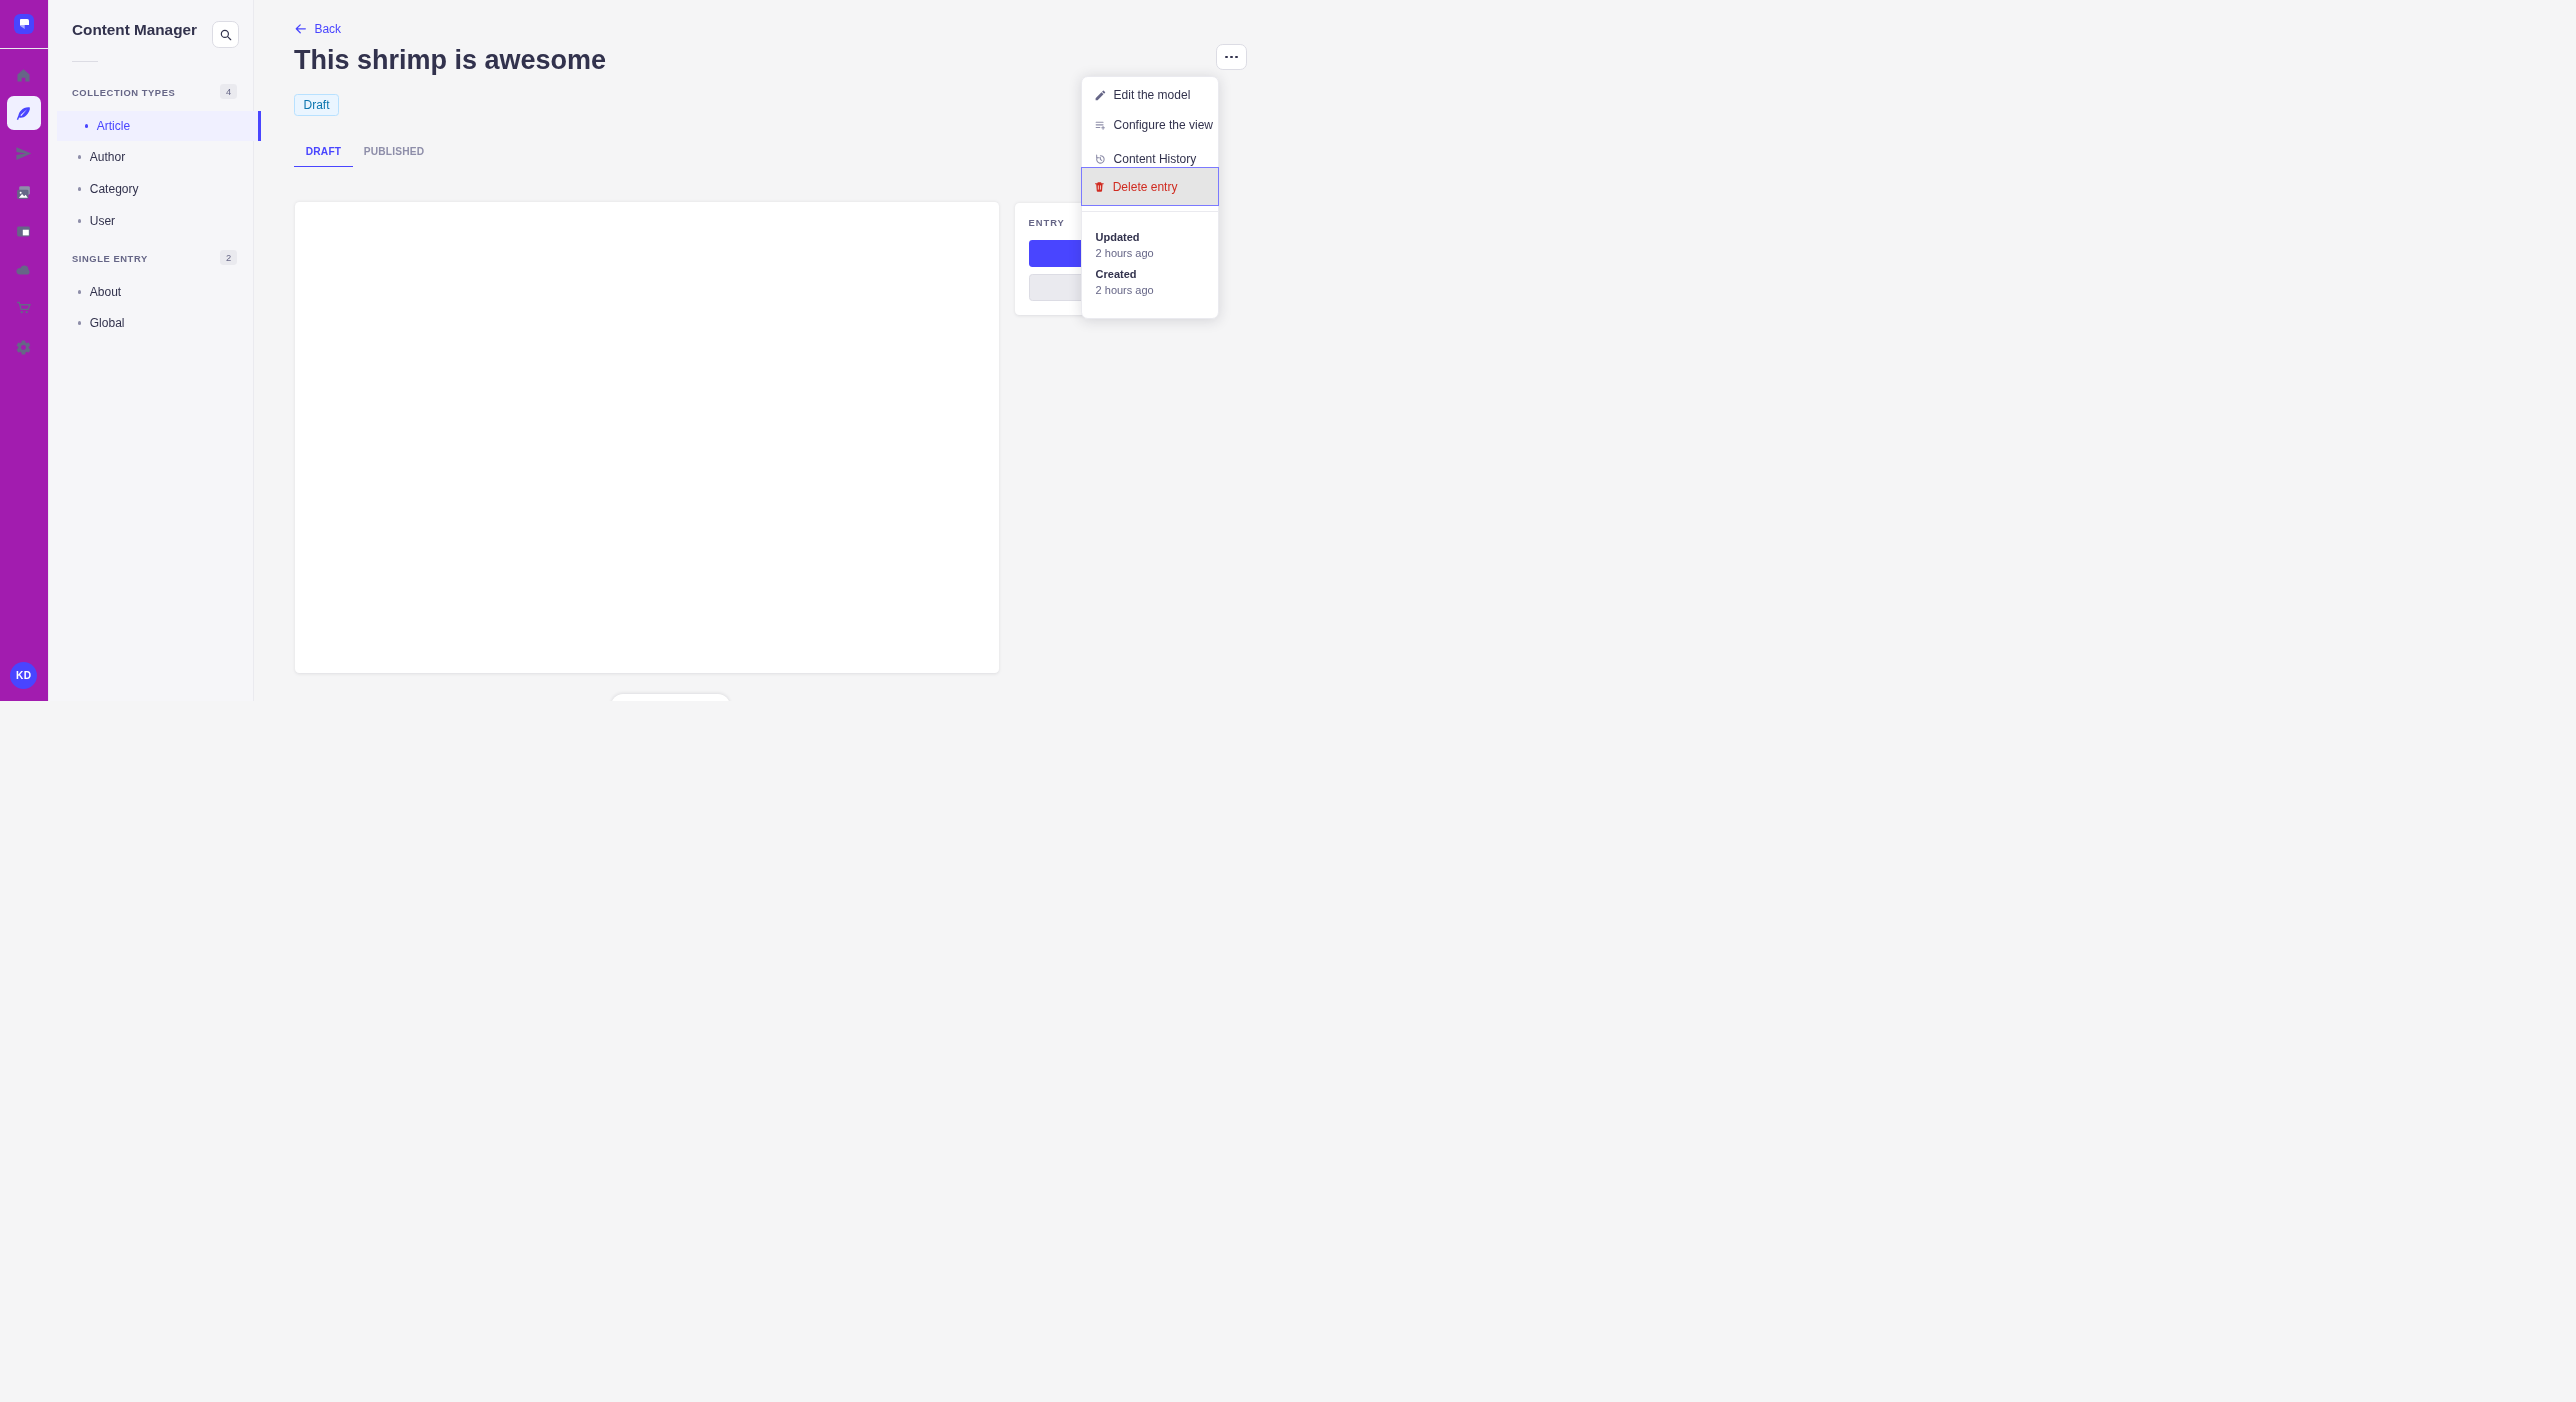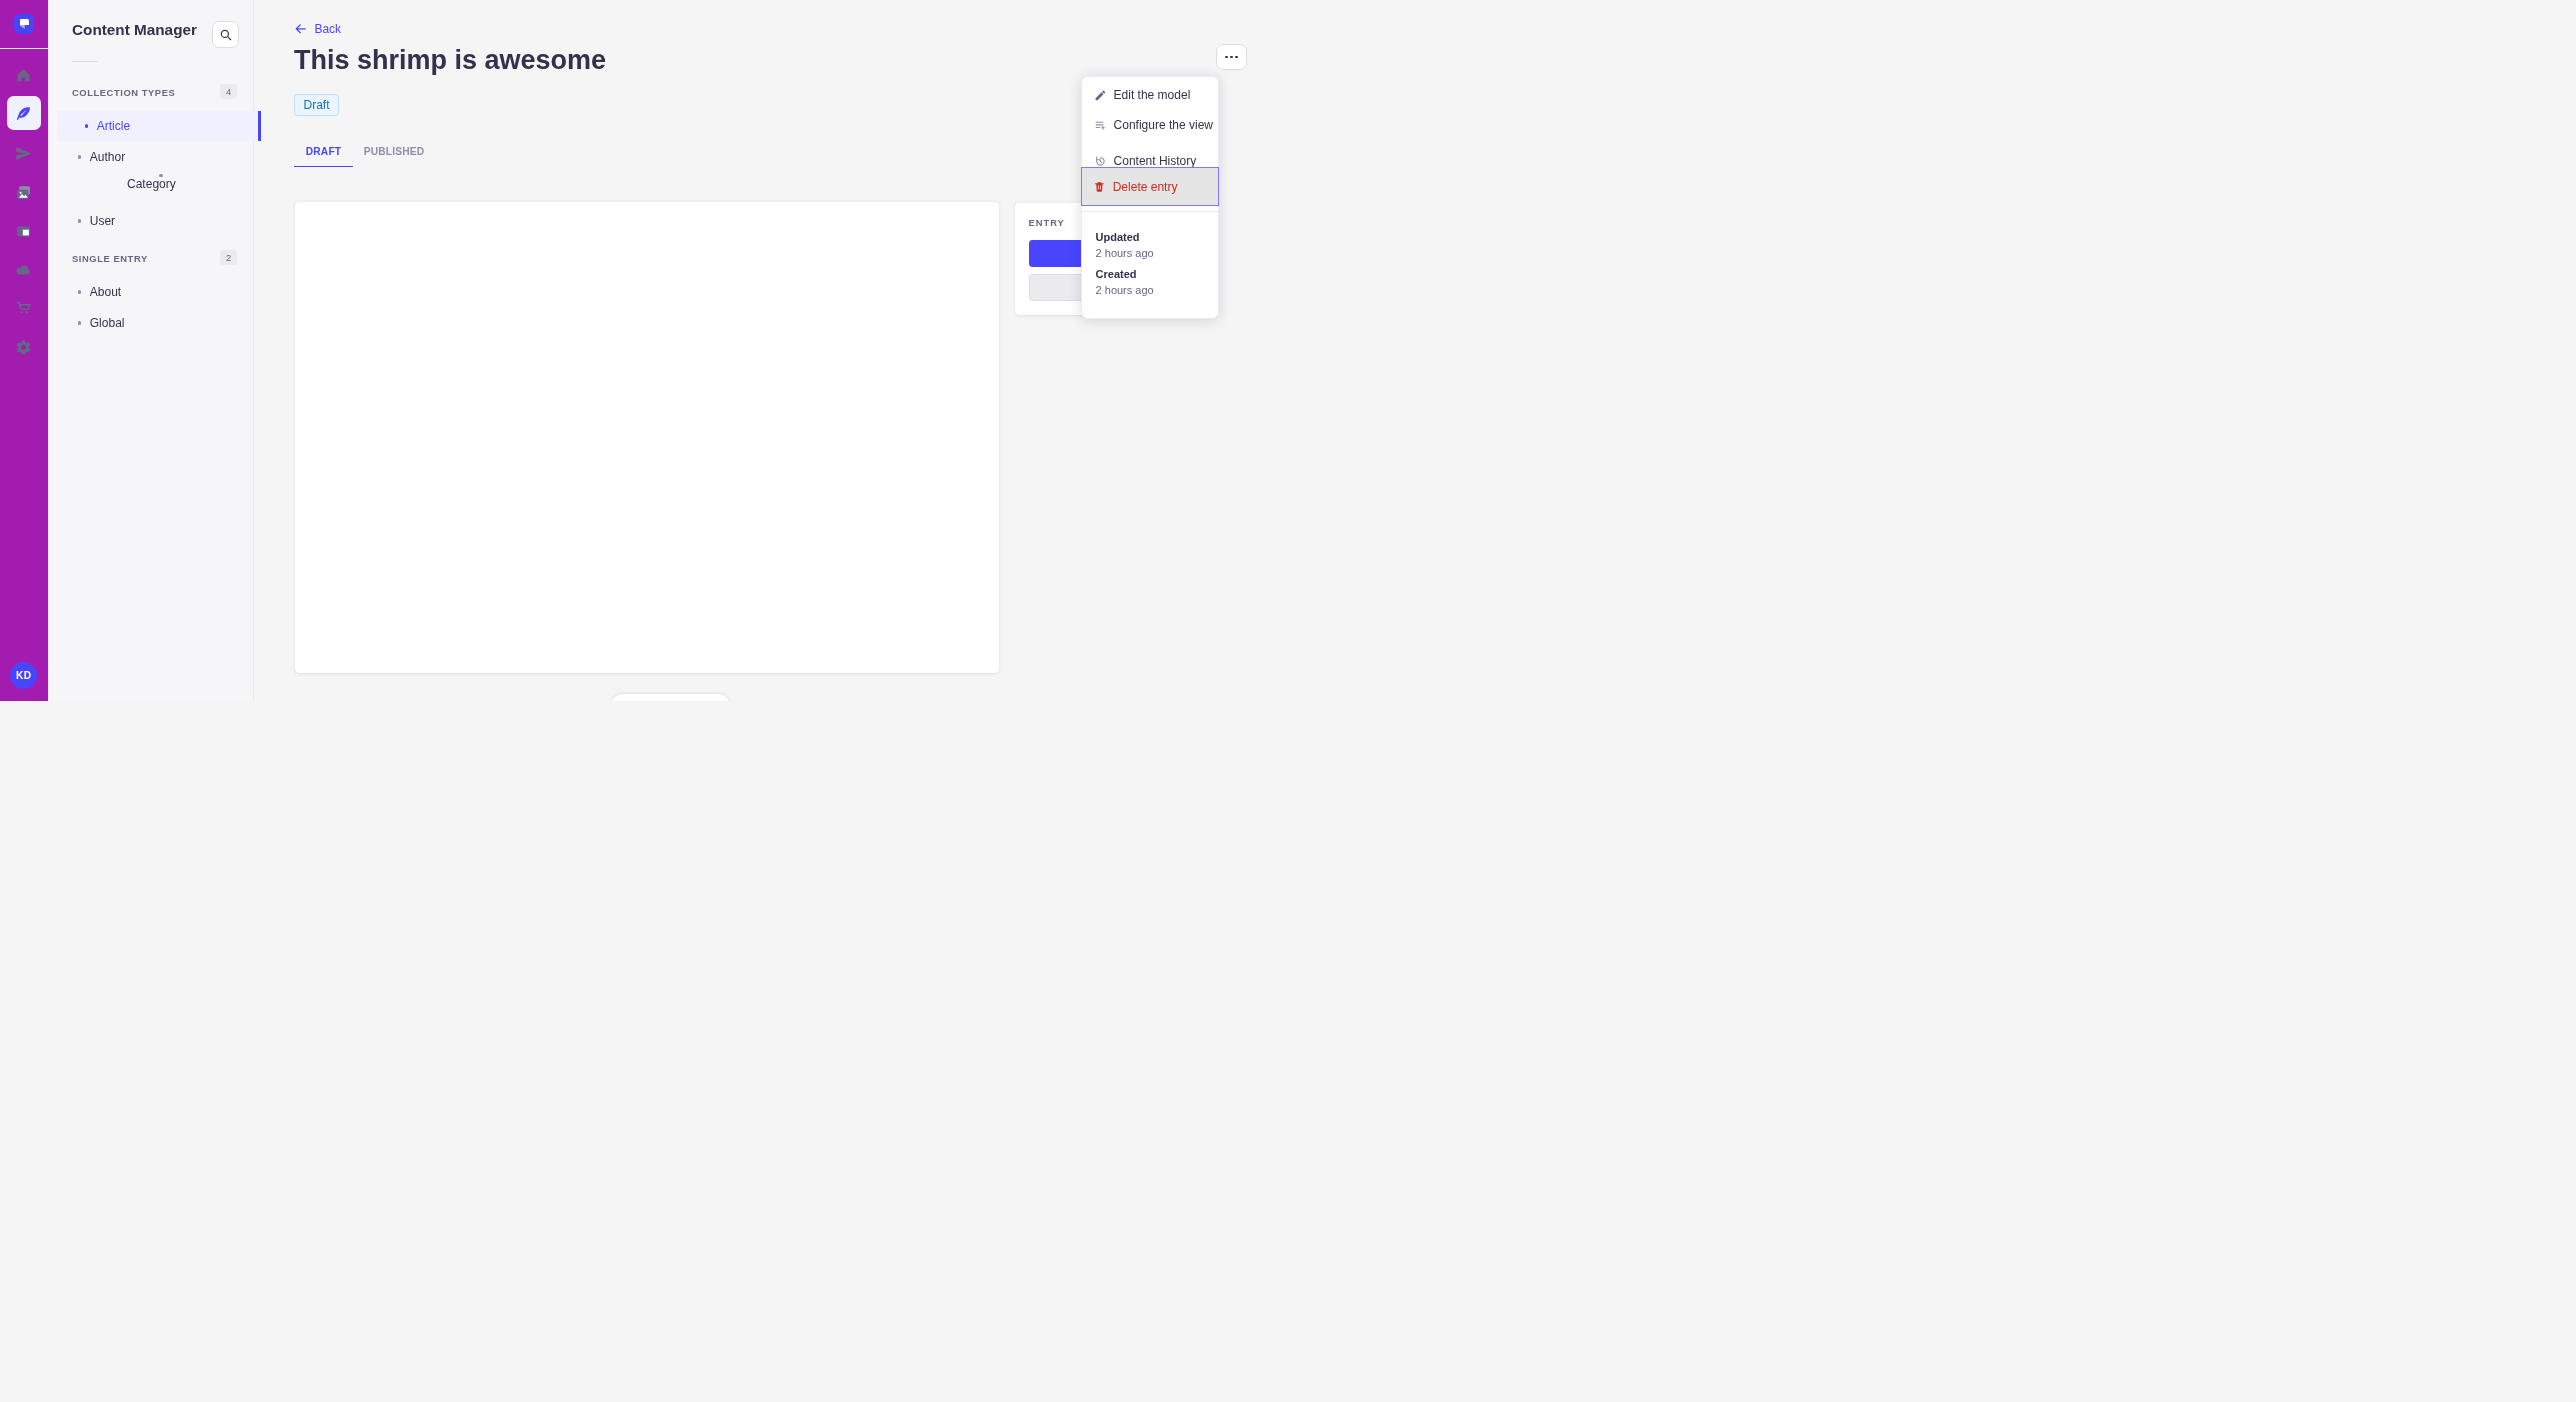--- a/index.html
+++ b/index.html
@@ -168,21 +168,21 @@
   <div class="sec-badge" style="top:84px;">4</div>
 
   <div class="snav-item active" style="top:111px;">
       <i class="bullet"></i>
       <span>Article</span>
     </div>
   <div class="snav-item" style="top:142px;">
       <i class="bullet"></i>
       <span>Author</span>
     </div>
-  <div class="snav-item" style="top:174px;flex-direction:column;">
+  <div class="snav-item" style="top:174px;">
       <i class="bullet"></i>
       <span>Category</span>
     </div>
   <div class="snav-item" style="top:206px;">
       <i class="bullet"></i>
       <span>User</span>
     </div>
 
   <div class="sec-head" style="top:253px;">SINGLE ENTRY</div>
   <div class="sec-badge" style="top:250px;">2</div>
@@ -305,21 +305,21 @@
         <g fill="#8e8ea9">
           <rect x="3" y="5" width="15" height="2" rx="1"></rect>
           <rect x="3" y="10" width="15" height="2" rx="1"></rect>
           <rect x="3" y="15" width="9" height="2" rx="1"></rect>
           <rect x="16" y="13" width="2" height="7" rx="1"></rect>
           <rect x="13.5" y="15.5" width="7" height="2" rx="1"></rect>
         </g>
       </svg>
     <span>Configure the view</span>
   </div>
-  <div class="menu-item" style="top:69px;">
+  <div class="menu-item" style="top:59px;align-items:flex-end;">
     <svg width="12.8" height="12.8" viewBox="0 0 24 24">
         <path d="M12 5a7 7 0 1 1-6.2 3.8" fill="none" stroke="#8e8ea9" stroke-width="2" stroke-linecap="round"></path>
         <path d="M5 4v5h5" fill="none" stroke="#8e8ea9" stroke-width="2" stroke-linecap="round" stroke-linejoin="round"></path>
         <path d="M12 8.5V12l2.5 1.8" fill="none" stroke="#8e8ea9" stroke-width="2" stroke-linecap="round"></path>
       </svg>
     <span>Content History</span>
   </div>
   <div class="menu-del">
     <svg width="12.8" height="12.8" viewBox="0 0 24 24">
         <path fill="#d02b20" d="M6 7h12l-1 13a2 2 0 0 1-2 2H9a2 2 0 0 1-2-2L6 7zm3-3h6l1 2h4v2H4V6h4l1-2z"></path>

